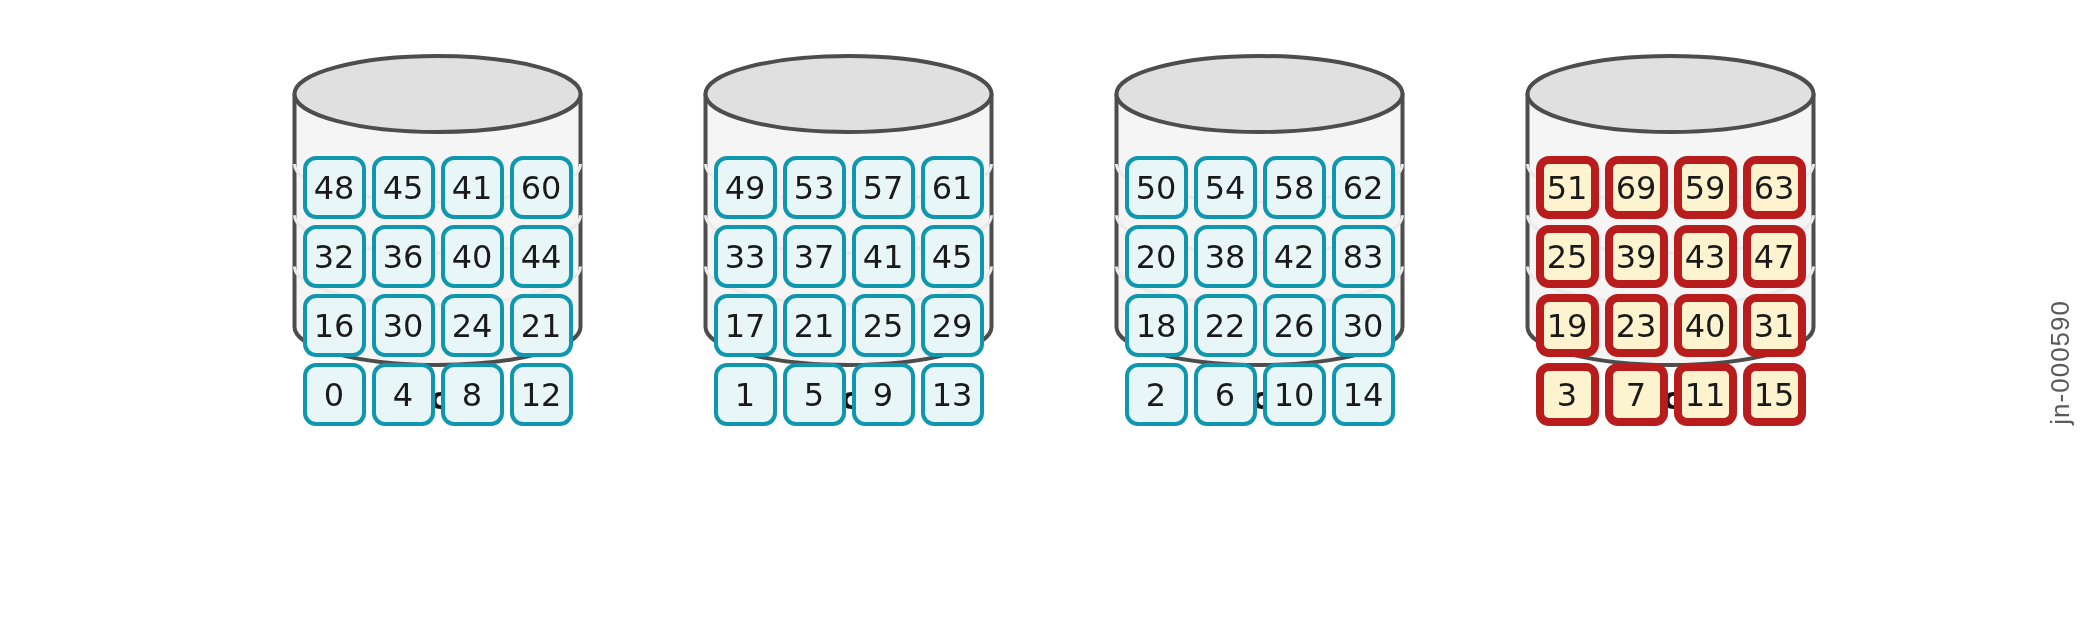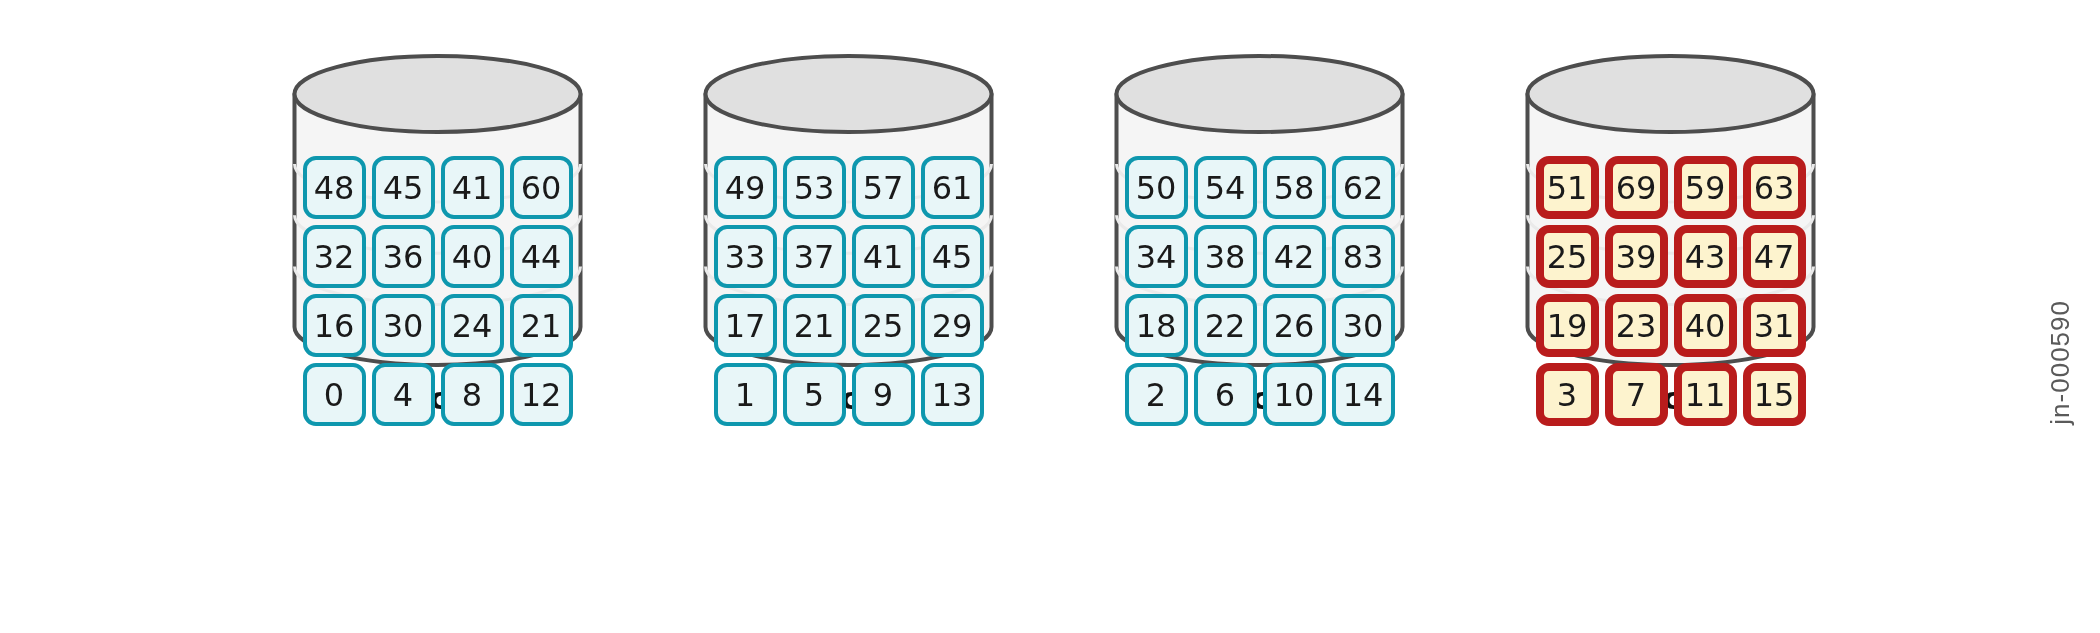--- a/index.html
+++ b/index.html
@@ -189,21 +189,21 @@
             <path d="M 44.5 117.89999999999999 A 143 38 0 0 0 330.5 117.89999999999999" fill="none" stroke="#EAEAEA" stroke-width="3"></path>
             <path d="M 44.5 169.16000000000003 A 143 38 0 0 0 330.5 169.16000000000003" fill="none" stroke="#EAEAEA" stroke-width="3"></path>
             <path d="M 44.5 220.42 A 143 38 0 0 0 330.5 220.42" fill="none" stroke="#EAEAEA" stroke-width="3"></path>
             <ellipse cx="187.5" cy="48" rx="143" ry="38" fill="#E0E0E0" stroke="#4D4D4D" stroke-width="4"></ellipse>
           </svg>
           <div class="cell-grid">
             <div class="cell teal">50</div>
             <div class="cell teal">54</div>
             <div class="cell teal">58</div>
             <div class="cell teal">62</div>
-            <div class="cell teal">34</div>
+            <div class="cell teal">20</div>
             <div class="cell teal">38</div>
             <div class="cell teal">42</div>
             <div class="cell teal">83</div>
             <div class="cell teal">18</div>
             <div class="cell teal">22</div>
             <div class="cell teal">26</div>
             <div class="cell teal">30</div>
             <div class="cell teal">2</div>
             <div class="cell teal">6</div>
             <div class="cell teal">10</div>

